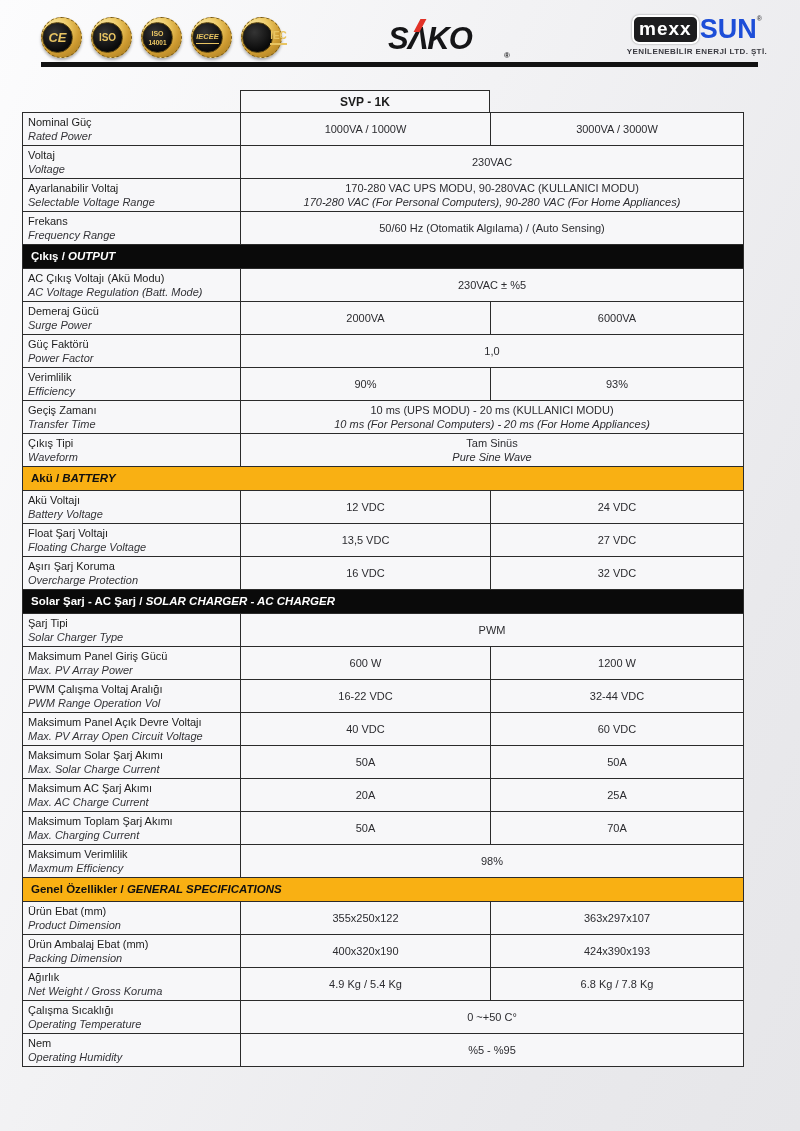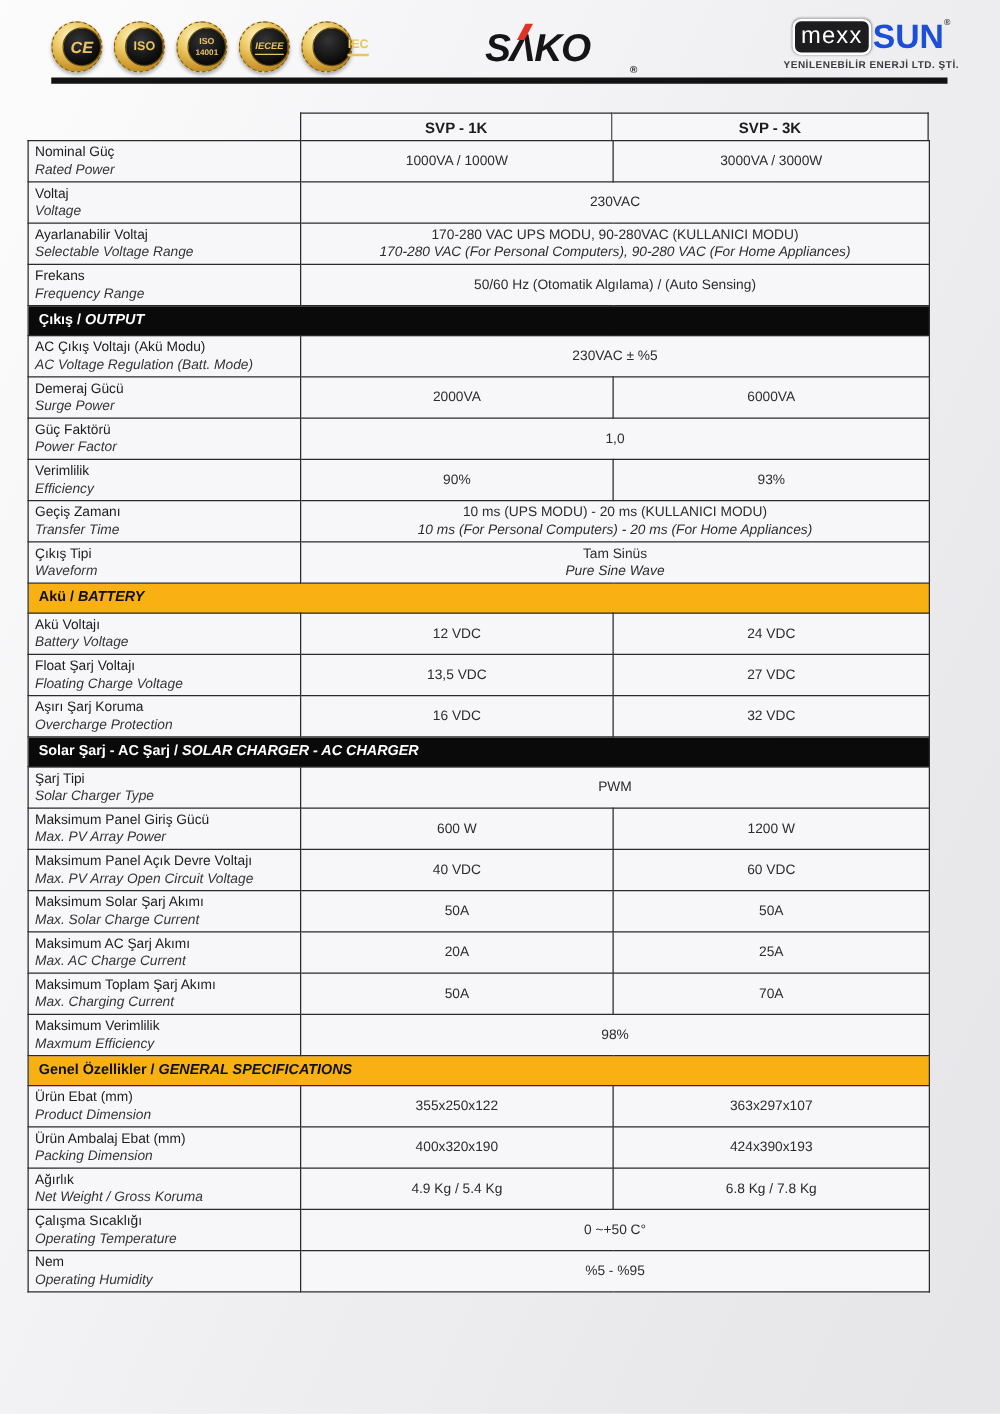--- a/index.html
+++ b/index.html
@@ -10,21 +10,21 @@
     font-family:"Liberation Sans", sans-serif;
     background:linear-gradient(115deg,#fcfcfd 0%,#f2f2f4 40%,#e9e9ec 78%,#e6e6e9 100%);
   }
   
   .header { position:absolute; left:0; top:0; width:800px; height:62px; }
   .badges { position:absolute; left:41px; top:17px; display:flex; gap:9px; }
   .coin {
     width:41px; height:41px; border-radius:50%;
     background:radial-gradient(circle at 35% 28%, #fdf3c0, #ecc964 35%, #cf9c32 62%, #9c731c 100%);
     border:1px dashed #7c5c12;
-    display:flex; align-items:center; justify-content:flex-end;
+    display:flex; align-items:center; justify-content:flex-start;
     box-shadow:0 2px 3px rgba(0,0,0,.30);
   }
   .coin-in {
     width:31px; height:31px; border-radius:50%;
     background:radial-gradient(circle at 40% 32%, #343434, #0a0a0a 70%);
     color:#e8c462; display:flex; flex-direction:column; align-items:center; justify-content:center;
     font-weight:bold; text-align:center; border:1px solid #5e4812;
   }
   .coin-t { font-size:10px; line-height:10px; letter-spacing:0; }
   .coin:nth-child(1) .coin-t { font-size:13px; font-style:italic; }
@@ -40,21 +40,21 @@
   .sako-accent {
     position:absolute; left:29px; top:-3px; width:6px; height:13px;
     background:#e23227; transform:skewX(-28deg);
   }
   .sako-reg { position:absolute; right:-2px; bottom:-2px; font-size:8px; color:#151517; font-weight:bold;}
   .mexx { position:absolute; left:617px; top:15px; width:160px; text-align:center; }
   .mexx-top { display:flex; align-items:center; justify-content:center; position:relative; }
   .mexx-box {
     background:#1d1d1f; color:#fff; border:2px solid #fff; border-radius:7px;
     box-shadow:0 0 2px rgba(0,0,0,.45);
-    font-size:19px; font-weight:normal; letter-spacing:1px; line-height:22px;
+    font-size:19px; font-weight:bold; letter-spacing:1px; line-height:22px;
     padding:1px 5px 2px 5px;
   }
   .sun-text { color:#1d4ed8; font-size:27px; font-weight:800; letter-spacing:0; line-height:27px; margin-left:1px; }
   .mexx-reg { font-size:7px; color:#4a4a4e; font-weight:bold; align-self:flex-start; }
   .mexx-sub { margin-top:3px; font-size:8px; font-weight:bold; color:#3a3a40; letter-spacing:.4px; white-space:nowrap; }
   .rule { position:absolute; left:41px; top:62px; width:717px; height:5px; background:#121212; }
   
   .sheet { position:absolute; left:22px; top:90px; width:721px; }
   .model-row { display:flex; }
   .model-spacer { width:218px; }
@@ -124,21 +124,20 @@
     <div class="mexx-sub">YENİLENEBİLİR ENERJİ LTD. ŞTİ.</div>
   </div>
 </div>
 
 <div class="rule"></div>
 
 <div class="sheet">
   <div class="model-row">
     <div class="model-spacer"></div>
     <div class="model-cell c1">SVP - 1K</div>
-    <div class="model-cell c2">SVP - 3K</div>
   </div>
   <table>
     <colgroup>
         <col style="width:218px">
         <col style="width:250px">
         <col style="width:253px">
       </colgroup>
     <tbody id="rows">
         <tr>
           <td class="label">
@@ -275,20 +274,28 @@
         <tr>
           <td class="label">
             <div>Maksimum Panel Giriş Gücü</div>
             <div class="en">Max. PV Array Power</div>
           </td>
           <td class="val">600 W</td>
           <td class="val">1200 W</td>
         </tr>
         <tr>
           <td class="label">
+            <div>PWM Çalışma Voltaj Aralığı</div>
+            <div class="en">PWM Range Operation Vol</div>
+          </td>
+          <td class="val">16-22 VDC</td>
+          <td class="val">32-44 VDC</td>
+        </tr>
+        <tr>
+          <td class="label">
             <div>Maksimum Panel Açık Devre Voltajı</div>
             <div class="en">Max. PV Array Open Circuit Voltage</div>
           </td>
           <td class="val">40 VDC</td>
           <td class="val">60 VDC</td>
         </tr>
         <tr>
           <td class="label">
             <div>Maksimum Solar Şarj Akımı</div>
             <div class="en">Max. Solar Charge Current</div>

